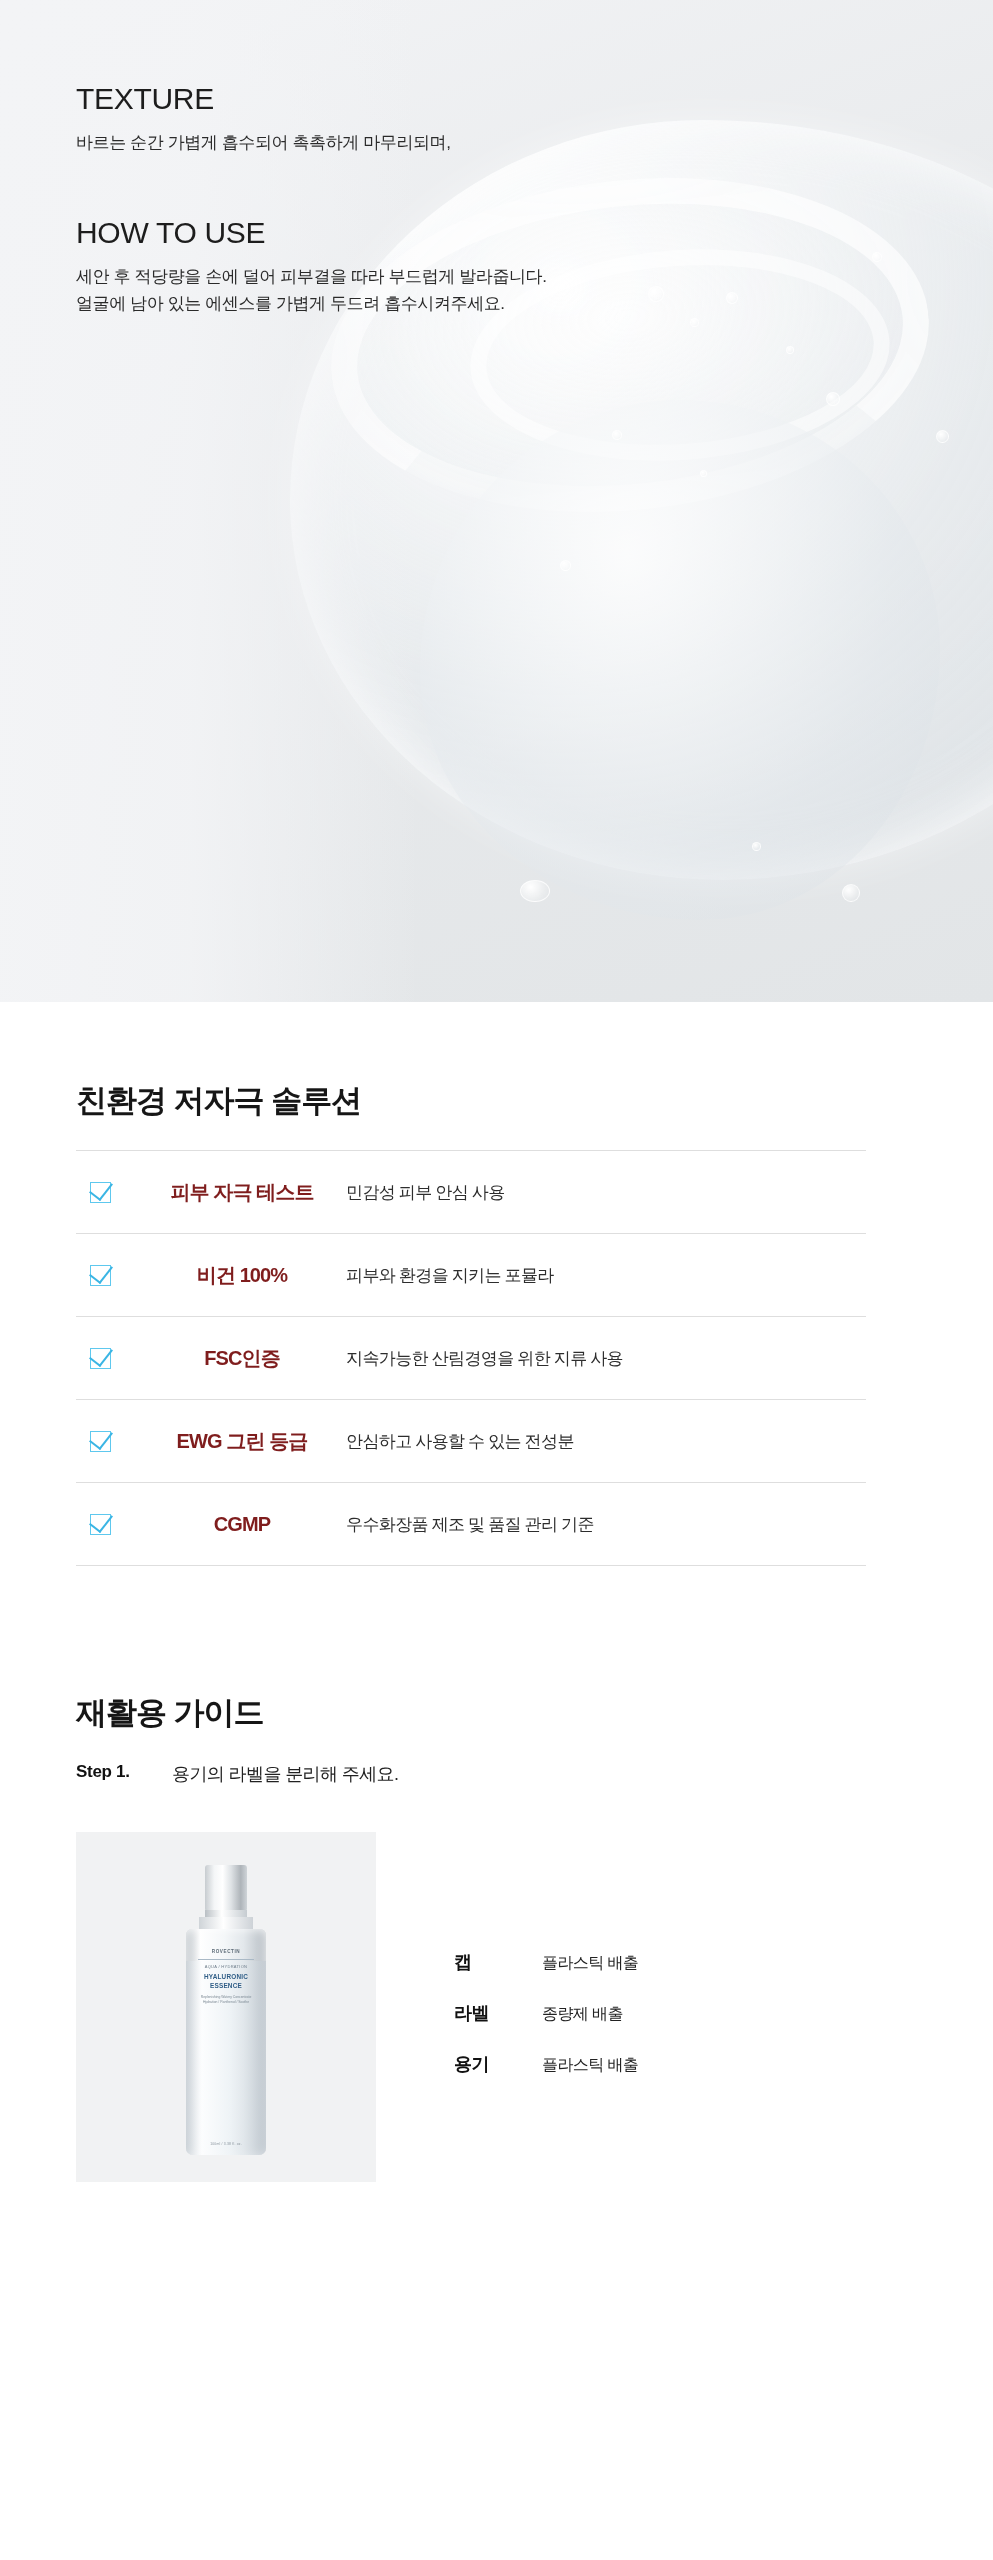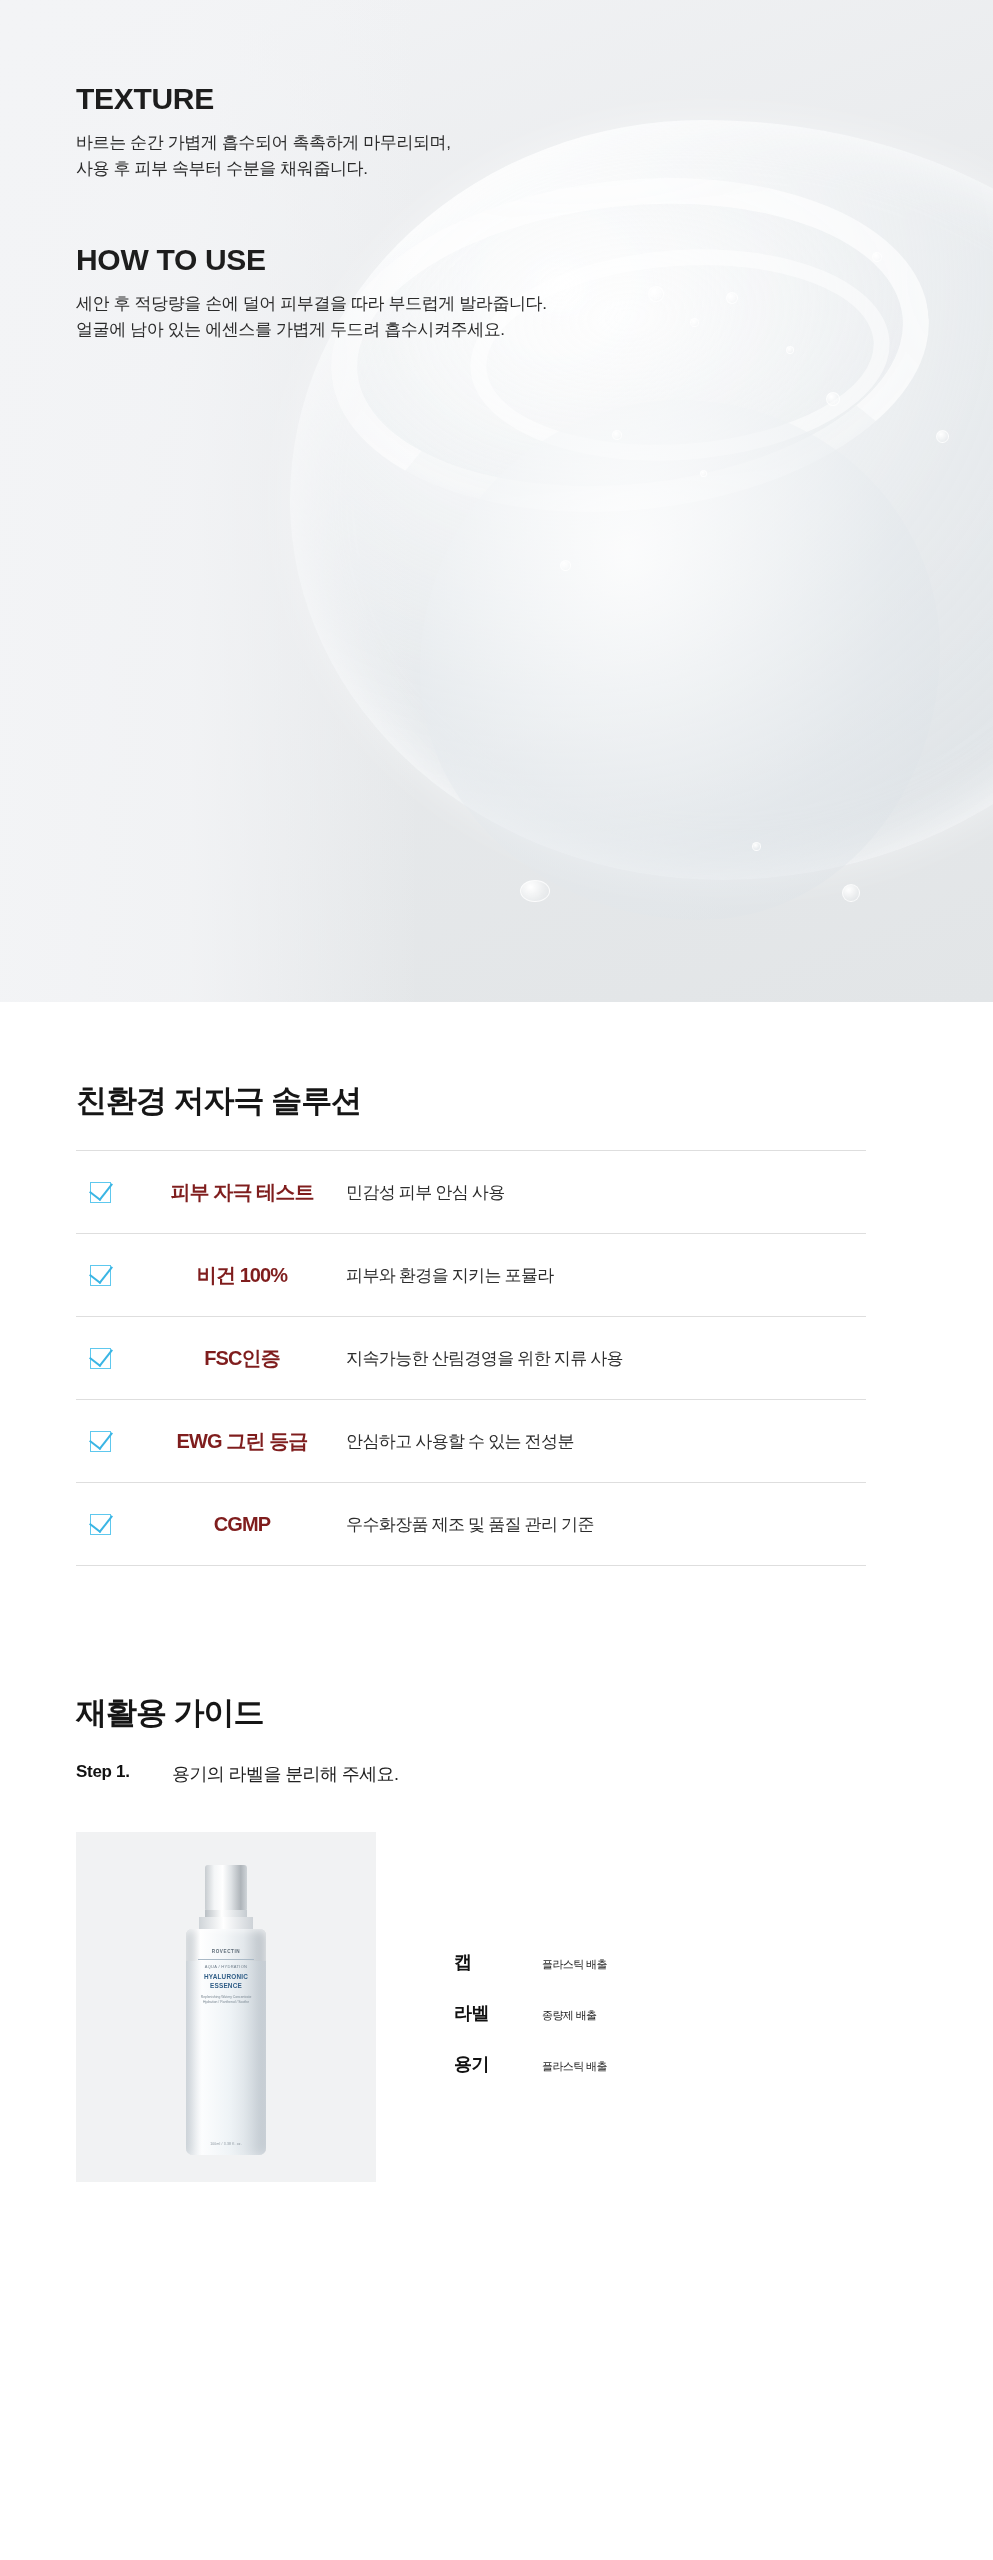--- a/index.html
+++ b/index.html
@@ -74,21 +74,21 @@
     position: absolute; left: 0; top: 0; width: 420px; height: 1002px;
     background: linear-gradient(90deg, rgba(243,244,246,0.98) 0%, rgba(243,244,246,0.85) 45%, rgba(243,244,246,0) 100%);
   }
   .hero-text {
     position: absolute;
     left: 76px; top: 82px;
     z-index: 5;
   }
   .block-title {
     font-size: 30px;
-    font-weight: 700;
+    font-weight: 400;
     letter-spacing: -0.3px;
     color: #1d1d1d;
     margin-bottom: 14px;
   }
   .block-body {
     font-size: 17px;
     line-height: 1.55;
     color: #2a2a2a;
     letter-spacing: -0.4px;
   }
@@ -288,21 +288,21 @@
   }
   .disp-key {
     width: 88px;
     font-size: 18px;
     font-weight: 700;
     letter-spacing: -0.6px;
     color: #111;
     text-align: left;
   }
   .disp-val {
-    font-size: 11px;
+    font-size: 16px;
     letter-spacing: -0.6px;
     color: #222;
   }
   .bottom-pad { height: 120px; }
 </style>
 </head>
 <body>
 
 <div class="page">
 
@@ -326,21 +326,20 @@
     <div class="bubble" style="left:842px; top:884px; width:18px; height:18px;"></div>
     <div class="bubble" style="left:752px; top:842px; width:9px; height:9px;"></div>
 
     <div class="hero-fade"></div>
 
     <div class="hero-text">
       <div>
         <div class="block-title">TEXTURE</div>
         <div class="block-body">
           <div>바르는 순간 가볍게 흡수되어 촉촉하게 마무리되며,</div>
-          <div>사용 후 피부 속부터 수분을 채워줍니다.</div>
         </div>
       </div>
       <div class="hero-block-2">
         <div class="block-title">HOW TO USE</div>
         <div class="block-body">
           <div>세안 후 적당량을 손에 덜어 피부결을 따라 부드럽게 발라줍니다.</div>
           <div>얼굴에 남아 있는 에센스를 가볍게 두드려 흡수시켜주세요.</div>
         </div>
       </div>
     </div>

